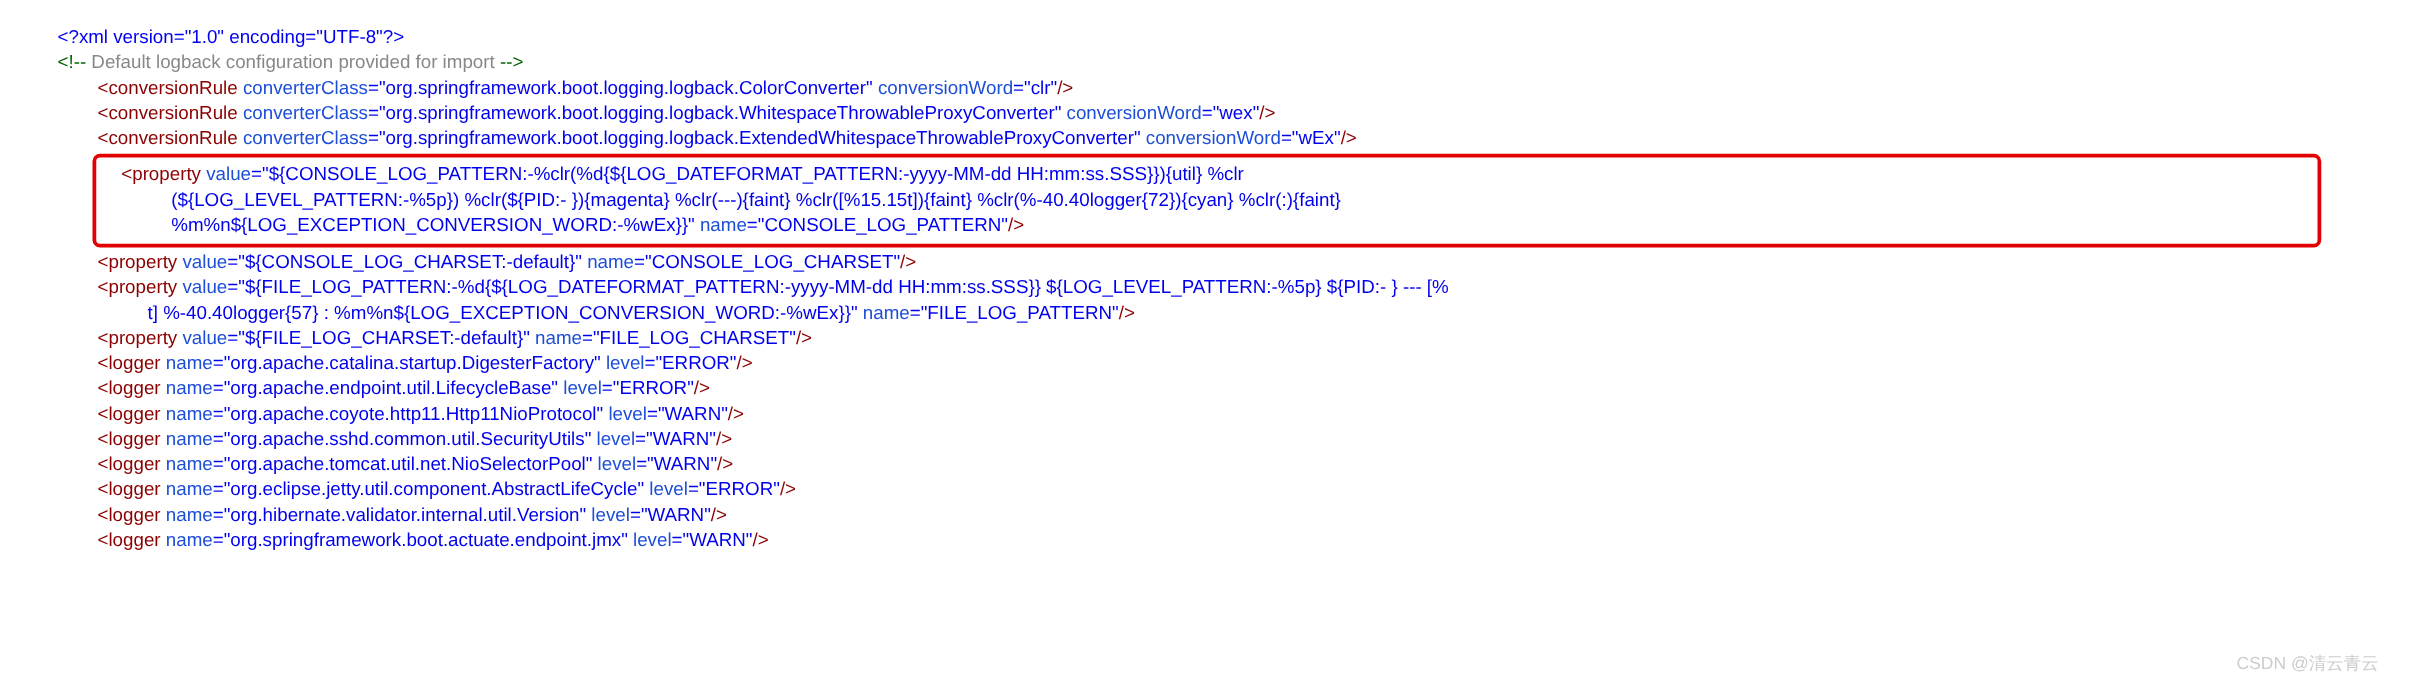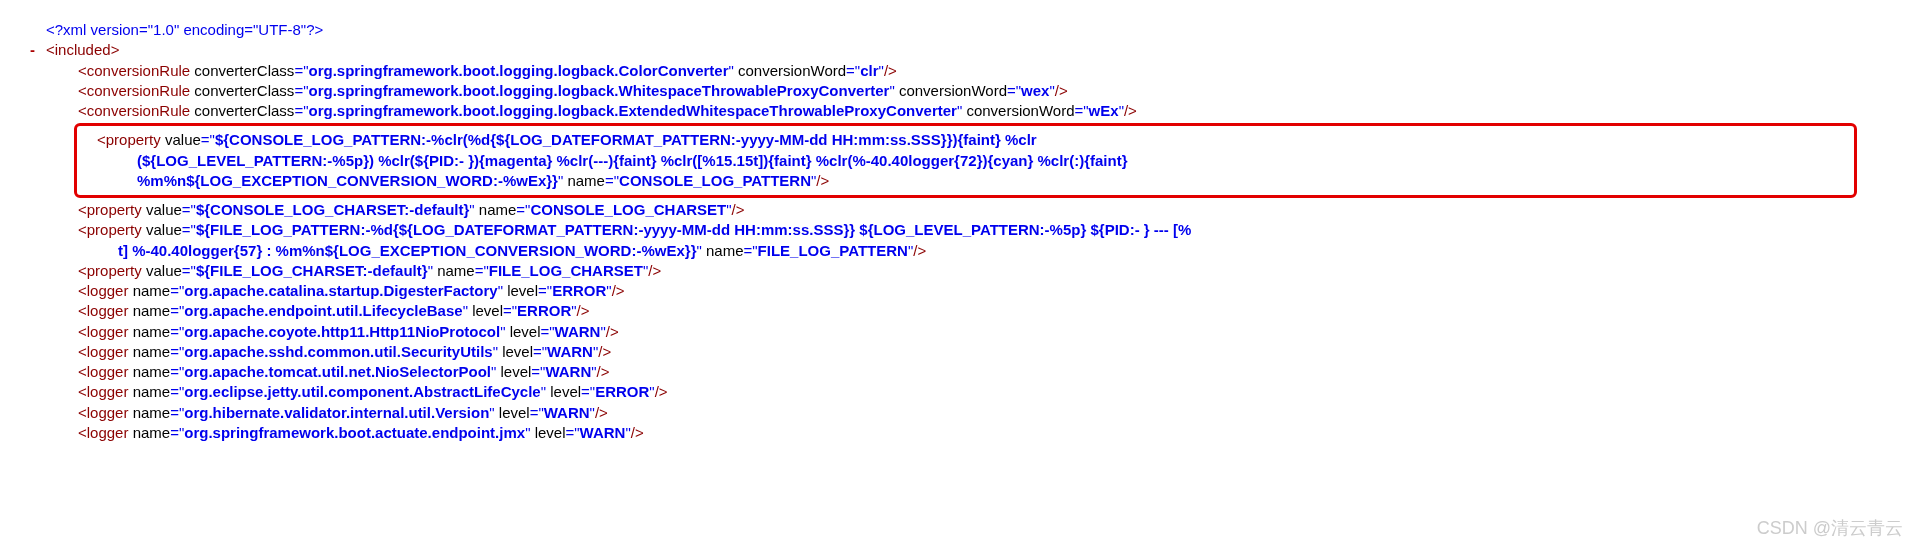--- a/index.html
+++ b/index.html
@@ -20,59 +20,59 @@
   .cont { padding-left: 88px; }
   .minus {
     display: inline-block;
     width: 12px;
     color: #a00;
     font-weight: bold;
     margin-right: 4px;
   }
   .blue   { color: #0000ee; }
   .brown  { color: #8b0000; }
-  .red    { color: #000000; }
+  .red    { color: #1d4ed8; }
   .green  { color: #006400; }
   .gray   { color: #888; }
-  .b { font-weight: bold; }
+  .b { font-weight: normal; }
   .box {
     border: 3px solid #e20000;
     border-radius: 6px;
     margin: 2px 40px 2px 44px;
     padding: 4px 6px 4px 8px;
   }
   .box .line { padding-left: 12px; }
   .box .cont { padding-left: 52px; }
   .watermark {
     position: fixed;
     bottom: 18px;
     right: 24px;
     color: #ccc;
-    font-size: 18px;
+    font-size: 14px;
     pointer-events: none;
   }
 </style>
 </head>
 <body>
 
 <div>
 
   <span class="line ind1"><span class="blue">&lt;?xml version="1.0" encoding="UTF-8"?&gt;</span></span>
 
+  <span class="line ind1"><span class="green">&lt;!--</span><span class="gray"> Default logback configuration provided for import </span><span class="green">--&gt;</span></span>
 
-  <span class="line"><span class="minus">-</span><span class="brown">&lt;</span><span class="brown">included</span><span class="brown">&gt;</span></span>
 
   <span class="line ind2"><span class="brown">&lt;conversionRule </span><span class="red">converterClass</span><span class="blue">="</span><span class="blue b">org.springframework.boot.logging.logback.ColorConverter</span><span class="blue">"</span> <span class="red">conversionWord</span><span class="blue">="</span><span class="blue b">clr</span><span class="blue">"</span><span class="brown">/&gt;</span></span>
 
   <span class="line ind2"><span class="brown">&lt;conversionRule </span><span class="red">converterClass</span><span class="blue">="</span><span class="blue b">org.springframework.boot.logging.logback.WhitespaceThrowableProxyConverter</span><span class="blue">"</span> <span class="red">conversionWord</span><span class="blue">="</span><span class="blue b">wex</span><span class="blue">"</span><span class="brown">/&gt;</span></span>
 
   <span class="line ind2"><span class="brown">&lt;conversionRule </span><span class="red">converterClass</span><span class="blue">="</span><span class="blue b">org.springframework.boot.logging.logback.ExtendedWhitespaceThrowableProxyConverter</span><span class="blue">"</span> <span class="red">conversionWord</span><span class="blue">="</span><span class="blue b">wEx</span><span class="blue">"</span><span class="brown">/&gt;</span></span>
 
   <div class="box">
-    <span class="line"><span class="brown">&lt;property </span><span class="red">value</span><span class="blue">="</span><span class="blue b">${CONSOLE_LOG_PATTERN:-%clr(%d{${LOG_DATEFORMAT_PATTERN:-yyyy-MM-dd HH:mm:ss.SSS}}){faint} %clr</span></span>
+    <span class="line"><span class="brown">&lt;property </span><span class="red">value</span><span class="blue">="</span><span class="blue b">${CONSOLE_LOG_PATTERN:-%clr(%d{${LOG_DATEFORMAT_PATTERN:-yyyy-MM-dd HH:mm:ss.SSS}}){util} %clr</span></span>
     <span class="line cont"><span class="blue b">(${LOG_LEVEL_PATTERN:-%5p}) %clr(${PID:- }){magenta} %clr(---){faint} %clr([%15.15t]){faint} %clr(%-40.40logger{72}){cyan} %clr(:){faint}</span></span>
     <span class="line cont"><span class="blue b">%m%n${LOG_EXCEPTION_CONVERSION_WORD:-%wEx}}</span><span class="blue">"</span> <span class="red">name</span><span class="blue">="</span><span class="blue b">CONSOLE_LOG_PATTERN</span><span class="blue">"</span><span class="brown">/&gt;</span></span>
   </div>
 
   <span class="line ind2"><span class="brown">&lt;property </span><span class="red">value</span><span class="blue">="</span><span class="blue b">${CONSOLE_LOG_CHARSET:-default}</span><span class="blue">"</span> <span class="red">name</span><span class="blue">="</span><span class="blue b">CONSOLE_LOG_CHARSET</span><span class="blue">"</span><span class="brown">/&gt;</span></span>
 
   <span class="line ind2"><span class="brown">&lt;property </span><span class="red">value</span><span class="blue">="</span><span class="blue b">${FILE_LOG_PATTERN:-%d{${LOG_DATEFORMAT_PATTERN:-yyyy-MM-dd HH:mm:ss.SSS}} ${LOG_LEVEL_PATTERN:-%5p} ${PID:- } --- [%</span></span>
   <span class="line cont"><span class="blue b">t] %-40.40logger{57} : %m%n${LOG_EXCEPTION_CONVERSION_WORD:-%wEx}}</span><span class="blue">"</span> <span class="red">name</span><span class="blue">="</span><span class="blue b">FILE_LOG_PATTERN</span><span class="blue">"</span><span class="brown">/&gt;</span></span>
 
   <span class="line ind2"><span class="brown">&lt;property </span><span class="red">value</span><span class="blue">="</span><span class="blue b">${FILE_LOG_CHARSET:-default}</span><span class="blue">"</span> <span class="red">name</span><span class="blue">="</span><span class="blue b">FILE_LOG_CHARSET</span><span class="blue">"</span><span class="brown">/&gt;</span></span>

